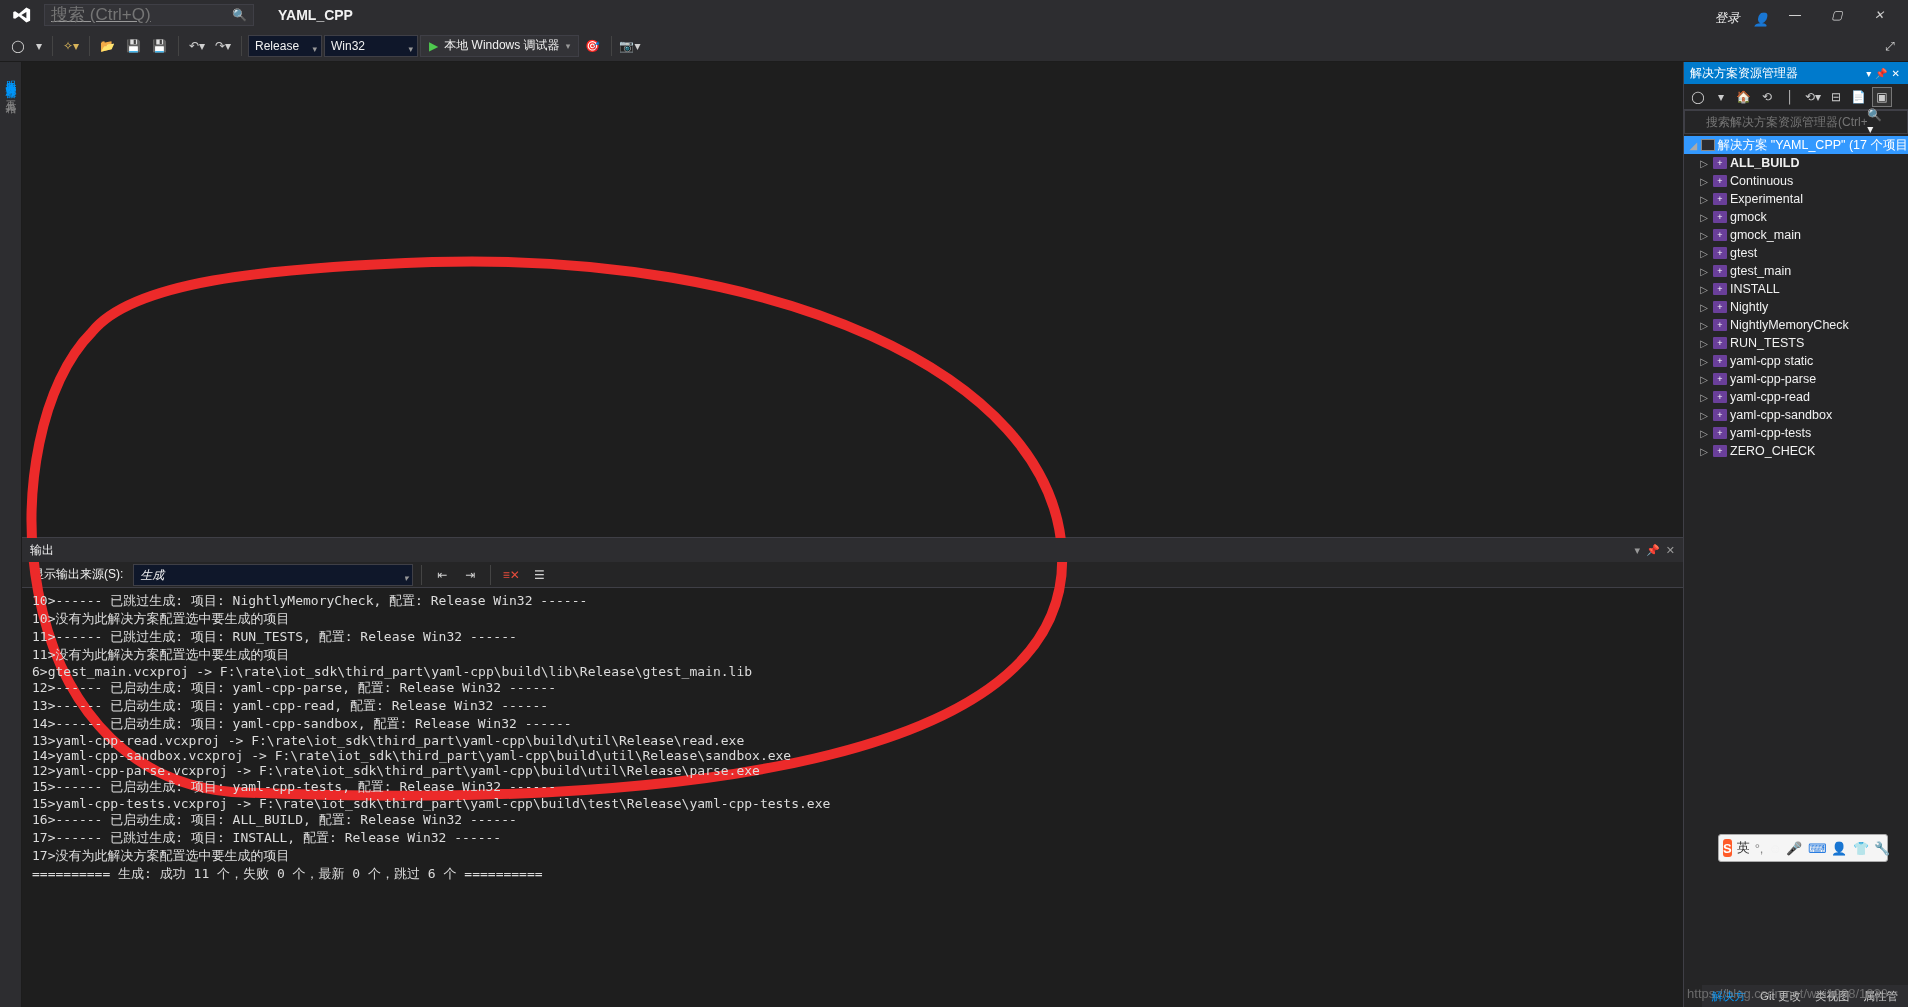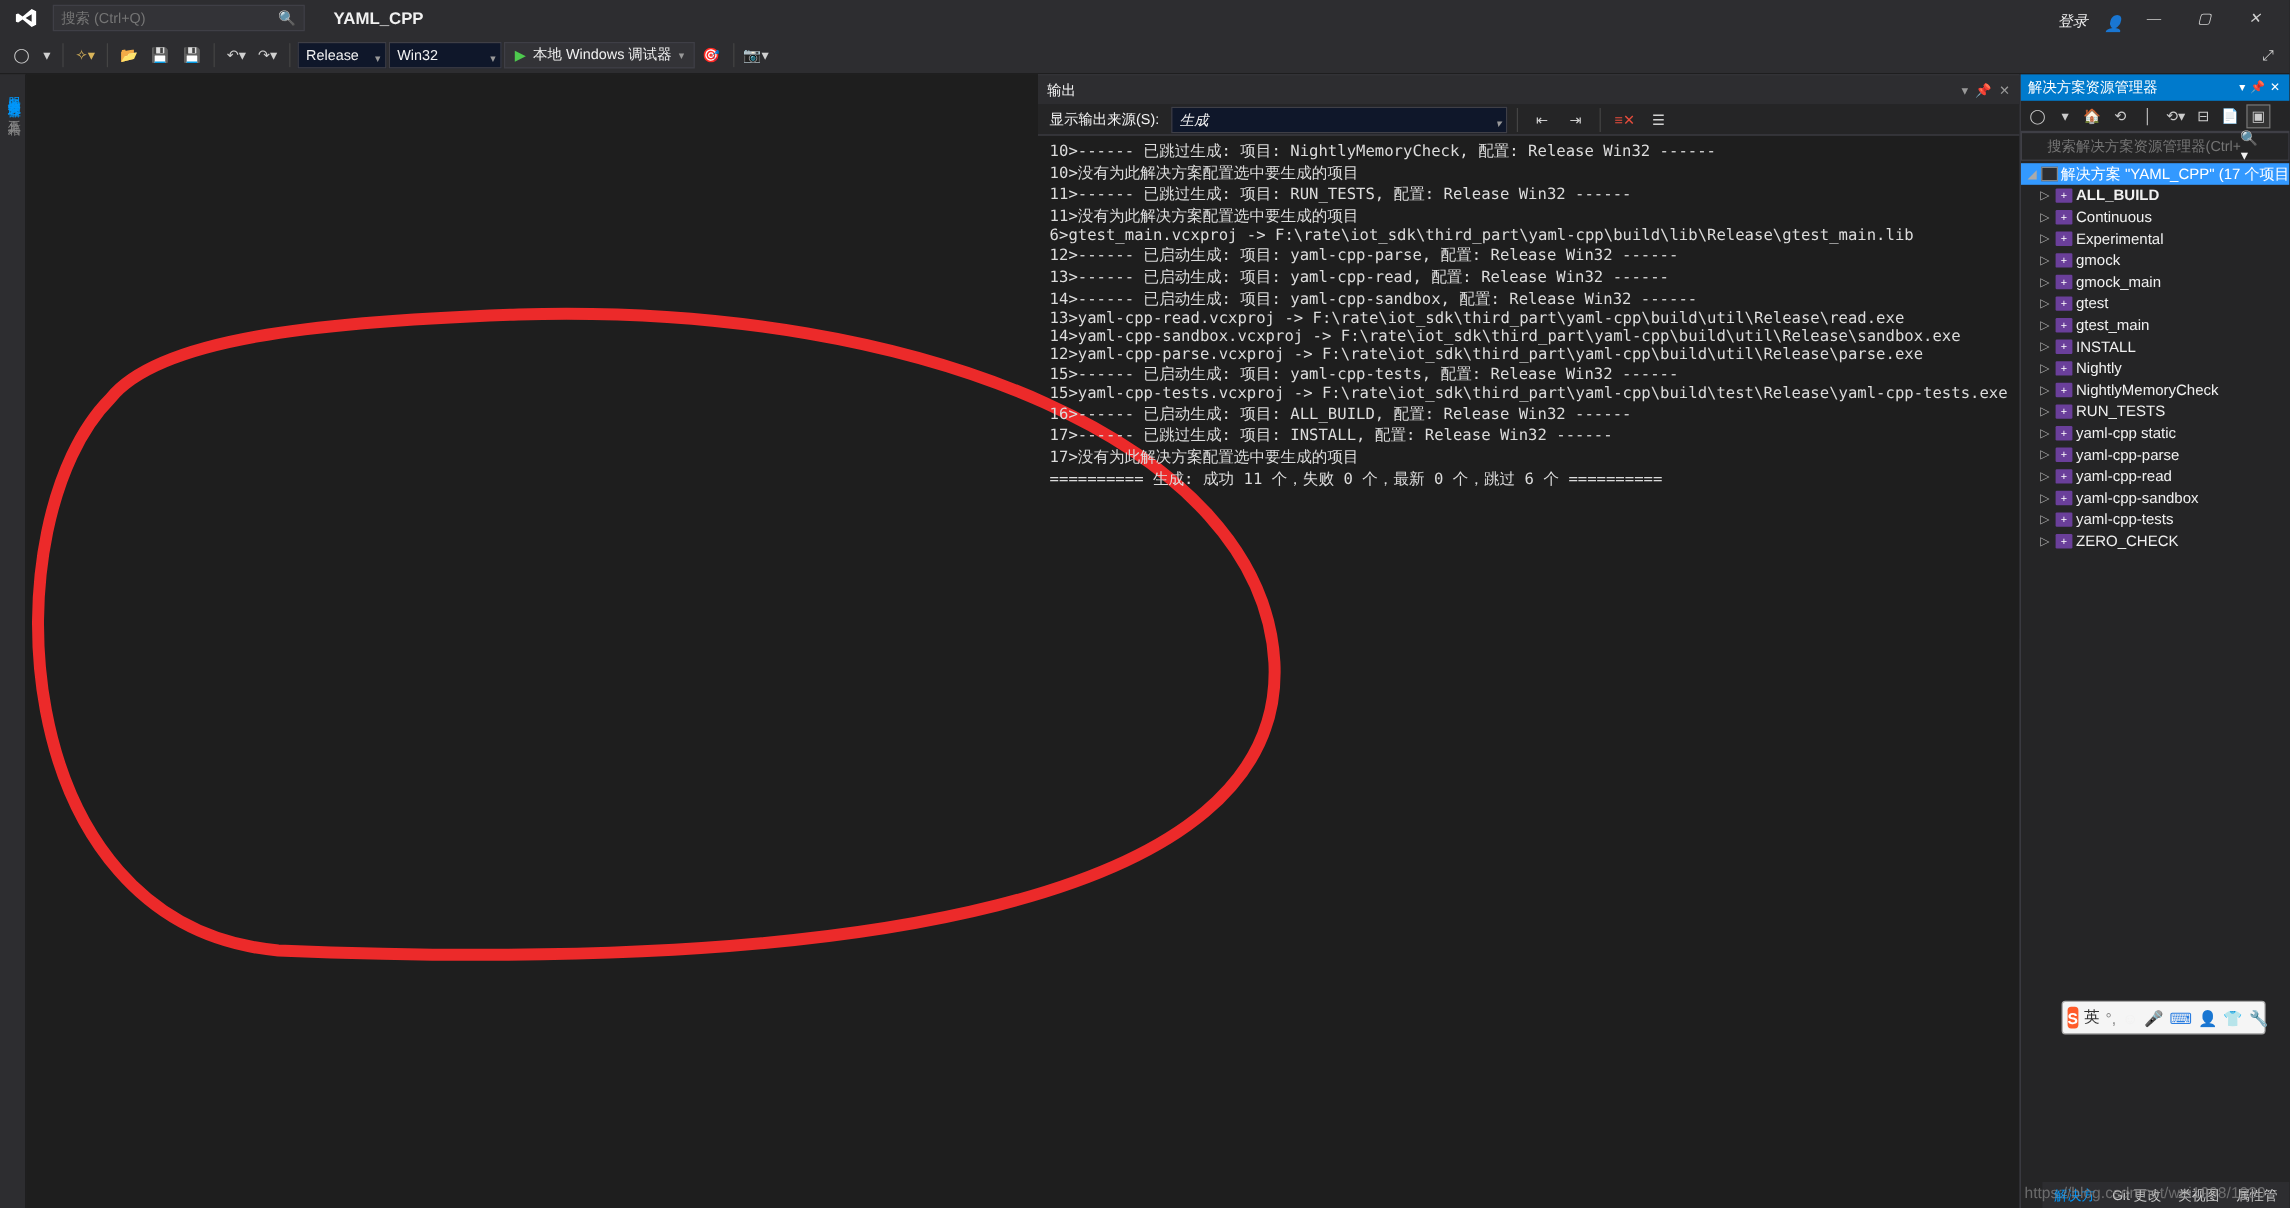--- a/index.html
+++ b/index.html
@@ -2,39 +2,39 @@
 <html><head>
 <meta charset="utf-8">
 <style>
 * { margin: 0; padding: 0; box-sizing: border-box; }
 body { font-family: "Segoe UI", "Microsoft YaHei", sans-serif; background: #2d2d30; color: #f1f1f1; width: 1908px; height: 1007px; overflow: hidden; font-size: 12px; position: relative; }
 .titlebar { height: 30px; background: #2d2d30; display: flex; align-items: center; padding: 0 4px; }
 .titlebar .vs-logo { width: 24px; height: 24px; margin: 0 6px; display:flex;align-items:center;justify-content:center; }
 .menu { display: flex; align-items: center; height: 30px; }
 .menu-item { padding: 0 8px; height: 28px; line-height: 28px; cursor: pointer; font-size: 12.5px; }
 .searchbox { width: 210px; height: 22px; background: #333337; border: 1px solid #3f3f46; display: flex; align-items: center; padding: 0 6px; margin: 0 4px; position: relative; }
-.searchbox input { background: transparent; border: none; outline: none; color: #999; width: 100%; font-size: 12px; }
+.searchbox input { background: transparent; border: none; outline: none; color: #999; width: 100%; font-size: 17px; text-decoration: underline; }
 .searchbox .mag { position:absolute; right:6px; color:#999; }
 .solution-name { margin-left: 20px; font-size: 14px; font-weight: 600; }
 .title-right { margin-left:auto; display:flex; align-items:flex-end; gap:8px; padding-right:8px;font-style:italic;}
 .title-right .login { font-size:12.5px; padding:0 6px;}
 .title-right .wbtn { width:34px;height:24px;display:flex;align-items:center;justify-content:center;color:#d0d0d0;}
 .toolbar { height: 32px; background: #2d2d30; border-bottom: 1px solid #1c1c1c; display: flex; align-items: center; padding: 0 6px; gap: 2px; }
 .tbtn { width: 24px; height: 24px; display: flex; align-items: center; justify-content: center; color: #d0d0d0; border-radius:2px;}
 .tbtn.txt { width:auto; padding:0 4px;}
 .tsep { width: 1px; height: 20px; background: #444; margin: 0 4px; }
 .combo { height: 22px; background: #0f172a; border: 1px solid #3f3f46; padding: 0 18px 0 6px; line-height: 20px; font-size: 12px; position: relative; min-width: 74px; }
 .combo .caret { position:absolute; right:4px; top:3px; font-size:9px; color:#999;}
 .run-btn { display: flex; align-items: center; height: 22px; padding: 0 8px; border: 1px solid #3f3f46; background:#333337; gap:6px;}
 .run-btn .play { color:#4ec94e;}
 .workarea { display: flex; height: calc(100% - 62px); }
 .left-tabs { width: 22px; background: #2d2d30; border-right:1px solid #1c1c1c; padding-top: 4px; }
 .vtab { writing-mode: vertical-rl; font-size: 11px; color: #0097fb; padding: 6px 3px; cursor:pointer; letter-spacing:1px;}
 .vtab.g { color:#888;}
-.center-col { flex: 1; display: flex; flex-direction: row; background: #1e1e1e; min-width:0;}
+.center-col { flex: 1; display: flex; flex-direction: column; background: #1e1e1e; min-width:0;}
 .editor { flex: 1; background: #1e1e1e; position: relative; }
 .output-panel { height: 470px; background: #1e1e1e; border-top: 1px solid #3f3f46; display:flex;flex-direction:column;}
 .output-header { height: 24px; background: #2d2d30; display:flex; align-items:center; padding: 0 8px; font-size:12px; position:relative;}
 .output-header .title { flex:1;}
 .output-header .pin { color:#999; font-size:11px; margin-left:6px;}
 .output-toolbar { height: 26px; display:flex; align-items:center; padding: 0 10px; gap:4px; background:#252526; border-bottom:1px solid #3f3f46;}
 .output-toolbar .lbl { margin-right:6px;}
 .output-toolbar .combo { width: 280px; font-style: italic; }
 .output-text { flex:1; overflow:auto; font-family: "NSimSun","SimSun", Consolas, monospace; font-size: 13px; color: #dcdcdc; padding: 4px 10px; white-space: pre; position:relative;}
 .right-panel { width: 225px; background: #252526; border-left:1px solid #3f3f46; display:flex; flex-direction:column;}

